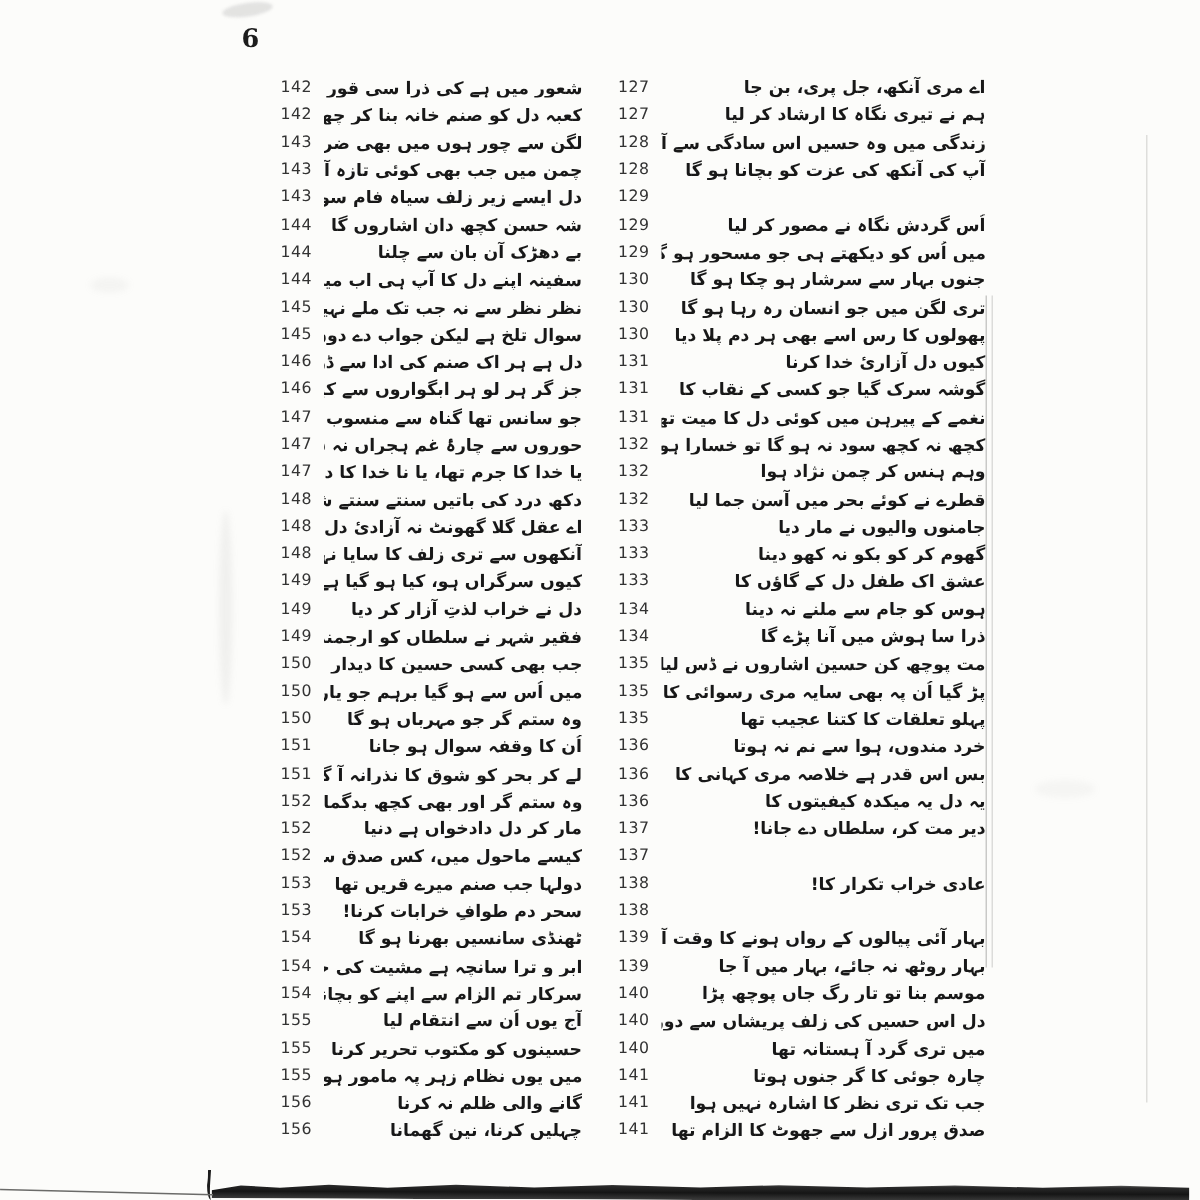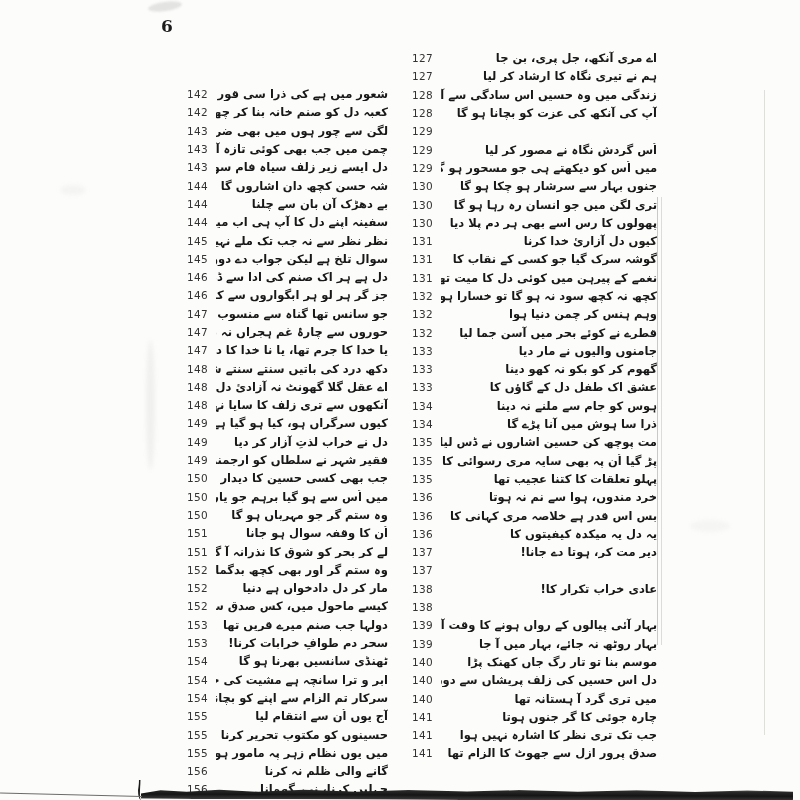--- a/index.html
+++ b/index.html
@@ -6,21 +6,21 @@
   .page{
     position:relative;width:800px;height:800px;margin:0 auto;
     background:#fcfcfa;overflow:hidden;
     font-family:"DejaVu Sans",sans-serif;
   }
   .folio{
     position:absolute;left:161px;top:16px;
     font-family:"DejaVu Serif",serif;font-weight:bold;font-size:17px;color:#1c1c1c;
   }
   .col{position:absolute;top:49px;}
-  .col-left{left:178px;width:210px;margin-top:36px;}
+  .col-left{left:178px;width:210px;}
   .col-right{left:403px;width:254px;}
   .row{display:flex;align-items:center;height:18.3px;}
   .num{
     flex:0 0 30px;text-align:right;
     font-size:10.5px;color:#333;letter-spacing:.3px;
   }
   .title{
     flex:1 1 auto;margin-left:8px;
     direction:rtl;unicode-bidi:plaintext;white-space:nowrap;overflow:hidden;
     font-size:11.5px;font-weight:bold;color:#181818;
@@ -334,21 +334,21 @@
         <span class="title">نغمے کے پیرہن میں کوئی دل کا میت تھا</span>
       </div>
 
       <div class="row">
         <span class="num">132</span>
         <span class="title">کچھ نہ کچھ سود نہ ہو گا تو خسارا ہو گا</span>
       </div>
 
       <div class="row">
         <span class="num">132</span>
-        <span class="title">وہم ہنس کر چمن دنیا ہوا</span>
+        <span class="title">وہم ہنس کر چمن نژاد ہوا</span>
       </div>
 
       <div class="row">
         <span class="num">132</span>
         <span class="title">قطرے نے کوئے بحر میں آسن جما لیا</span>
       </div>
 
       <div class="row">
         <span class="num">133</span>
         <span class="title">جامنوں والیوں نے مار دیا</span>
@@ -399,21 +399,21 @@
         <span class="title">بس اس قدر ہے خلاصہ مری کہانی کا</span>
       </div>
 
       <div class="row">
         <span class="num">136</span>
         <span class="title">یہ دل یہ میکدہ کیفیتوں کا</span>
       </div>
 
       <div class="row">
         <span class="num">137</span>
-        <span class="title">دیر مت کر، ہوتا دے جانا!</span>
+        <span class="title">دیر مت کر، سلطاں دے جانا!</span>
       </div>
 
       <div class="row">
         <span class="num">137</span>
       </div>
 
       <div class="row">
         <span class="num">138</span>
         <span class="title">عادی خراب تکرار کا!</span>
       </div>
@@ -427,21 +427,21 @@
         <span class="title">بہار آئی پیالوں کے رواں ہونے کا وقت آیا</span>
       </div>
 
       <div class="row">
         <span class="num">139</span>
         <span class="title">بہار روٹھ نہ جائے، بہار میں آ جا</span>
       </div>
 
       <div class="row">
         <span class="num">140</span>
-        <span class="title">موسم بنا تو تار رگ جاں کھنک پڑا</span>
+        <span class="title">موسم بنا تو تار رگ جاں پوچھ پڑا</span>
       </div>
 
       <div class="row">
         <span class="num">140</span>
         <span class="title">دل اس حسیں کی زلف پریشاں سے دور تھا</span>
       </div>
 
       <div class="row">
         <span class="num">140</span>
         <span class="title">میں تری گرد آ ہستانہ تھا</span>

